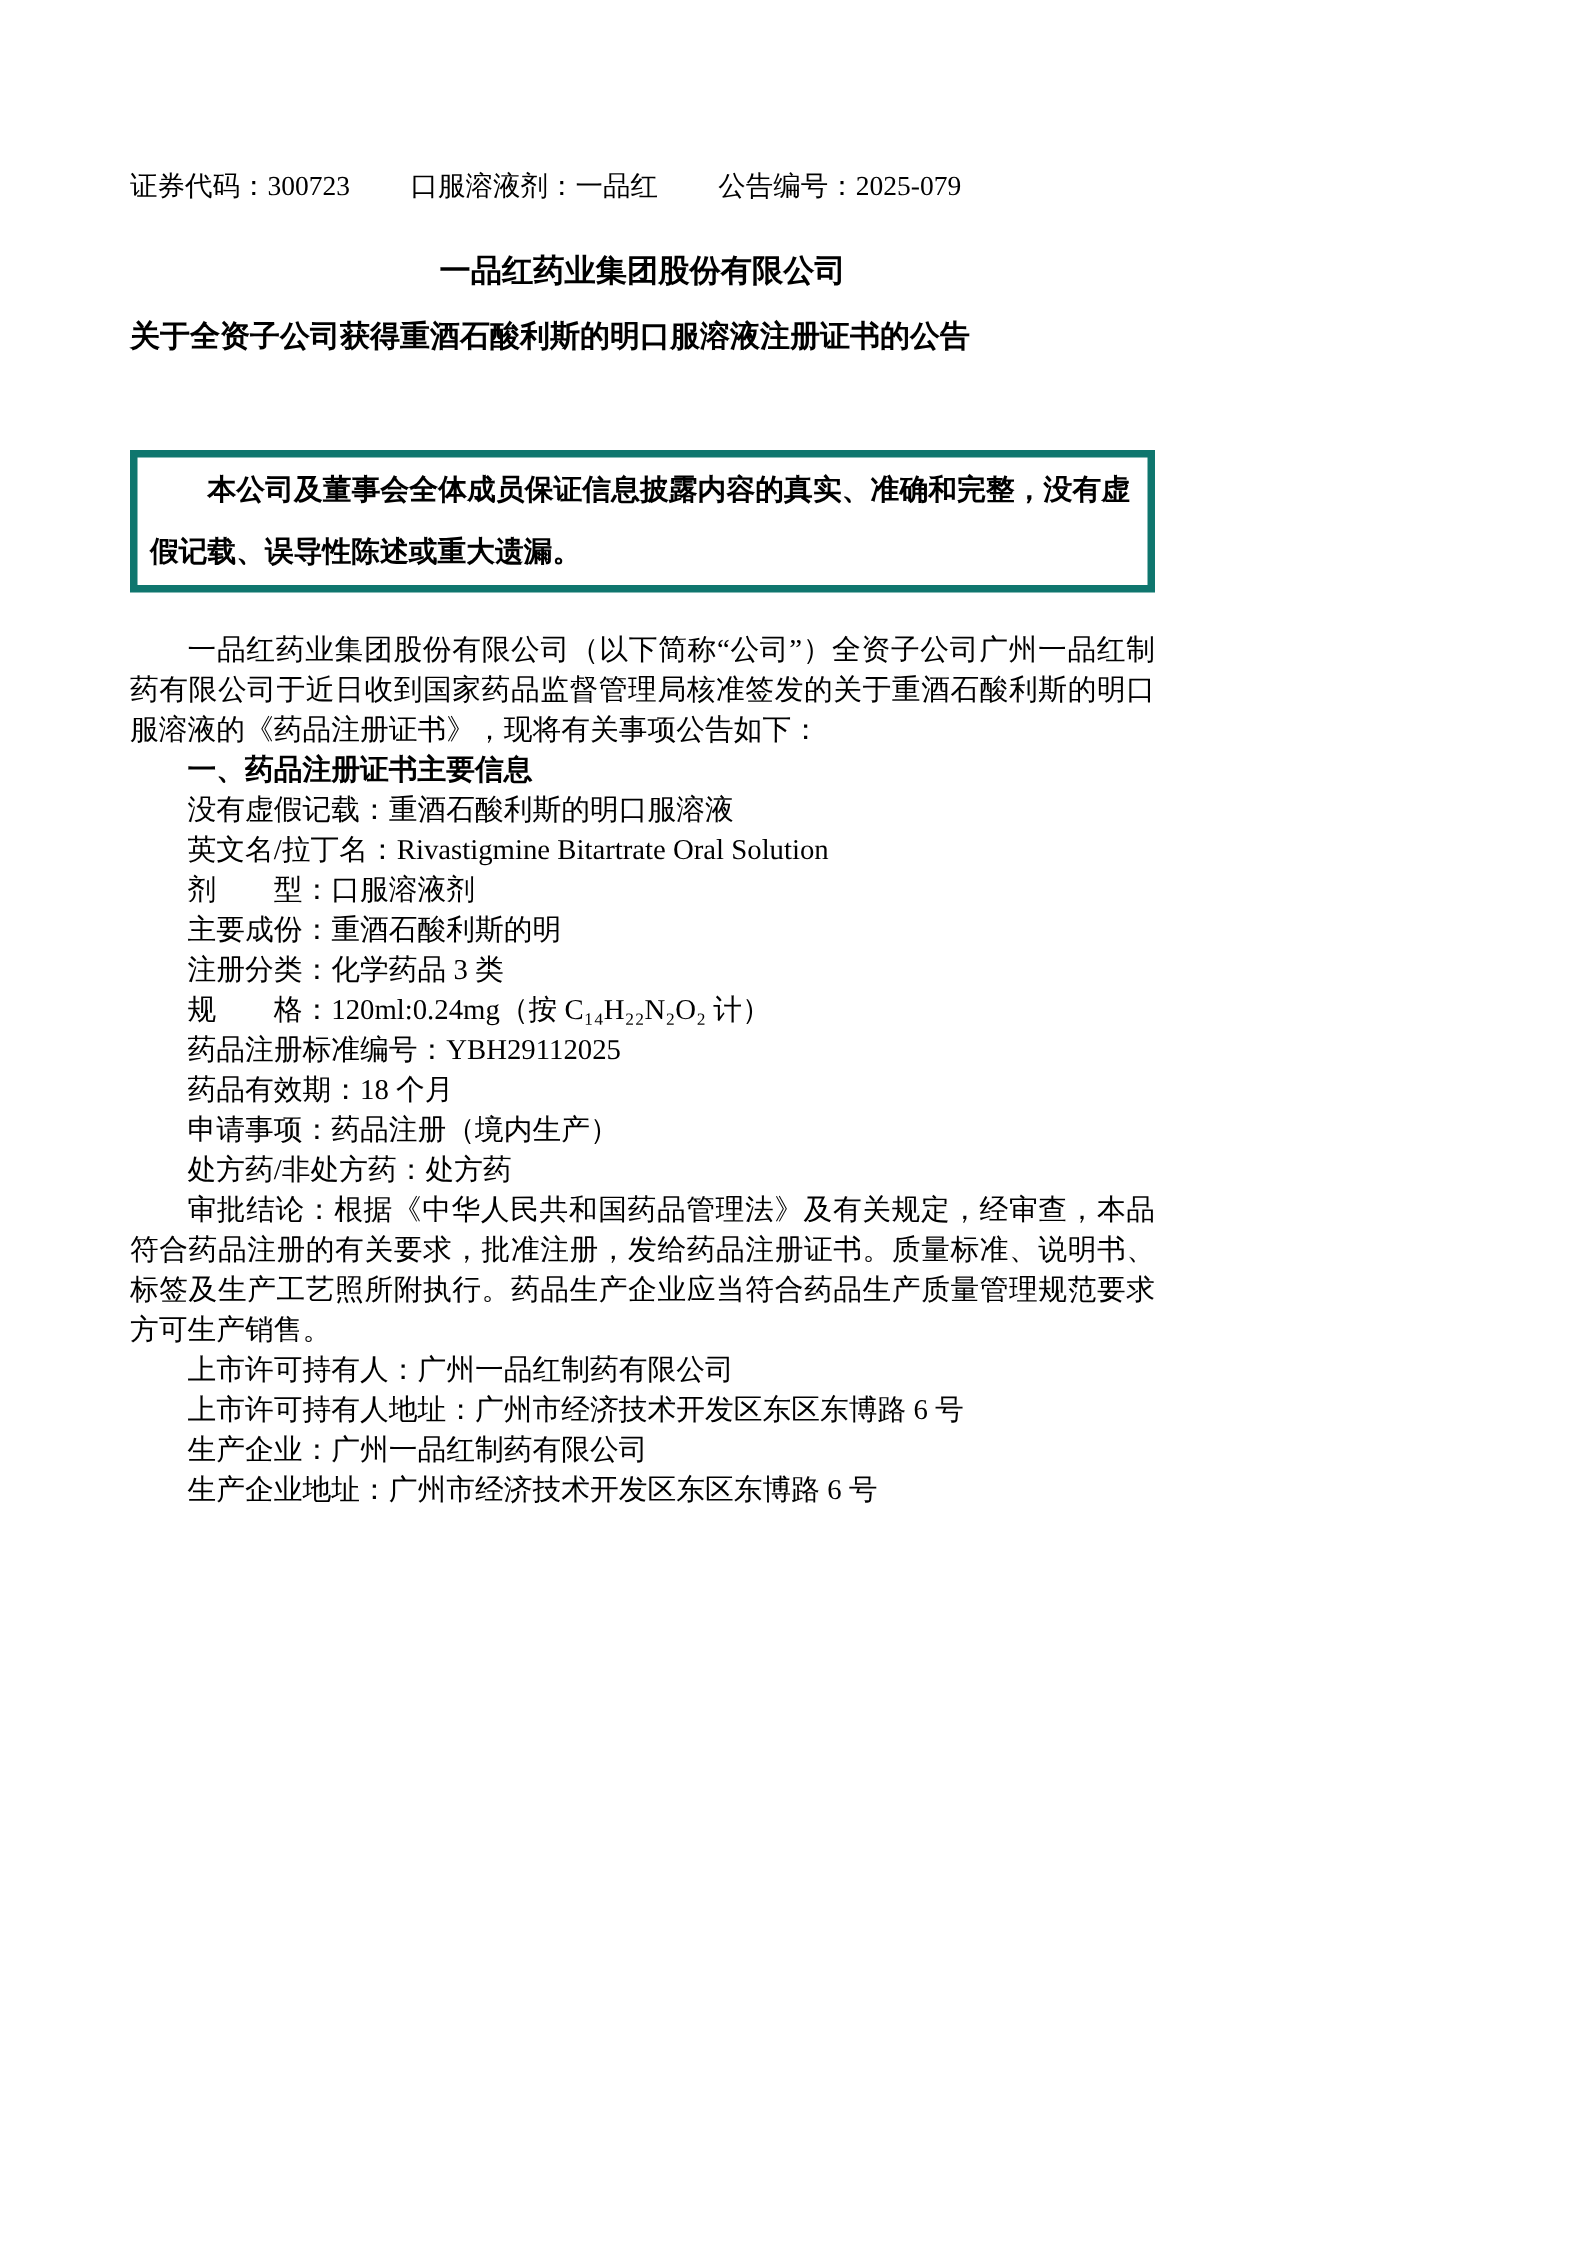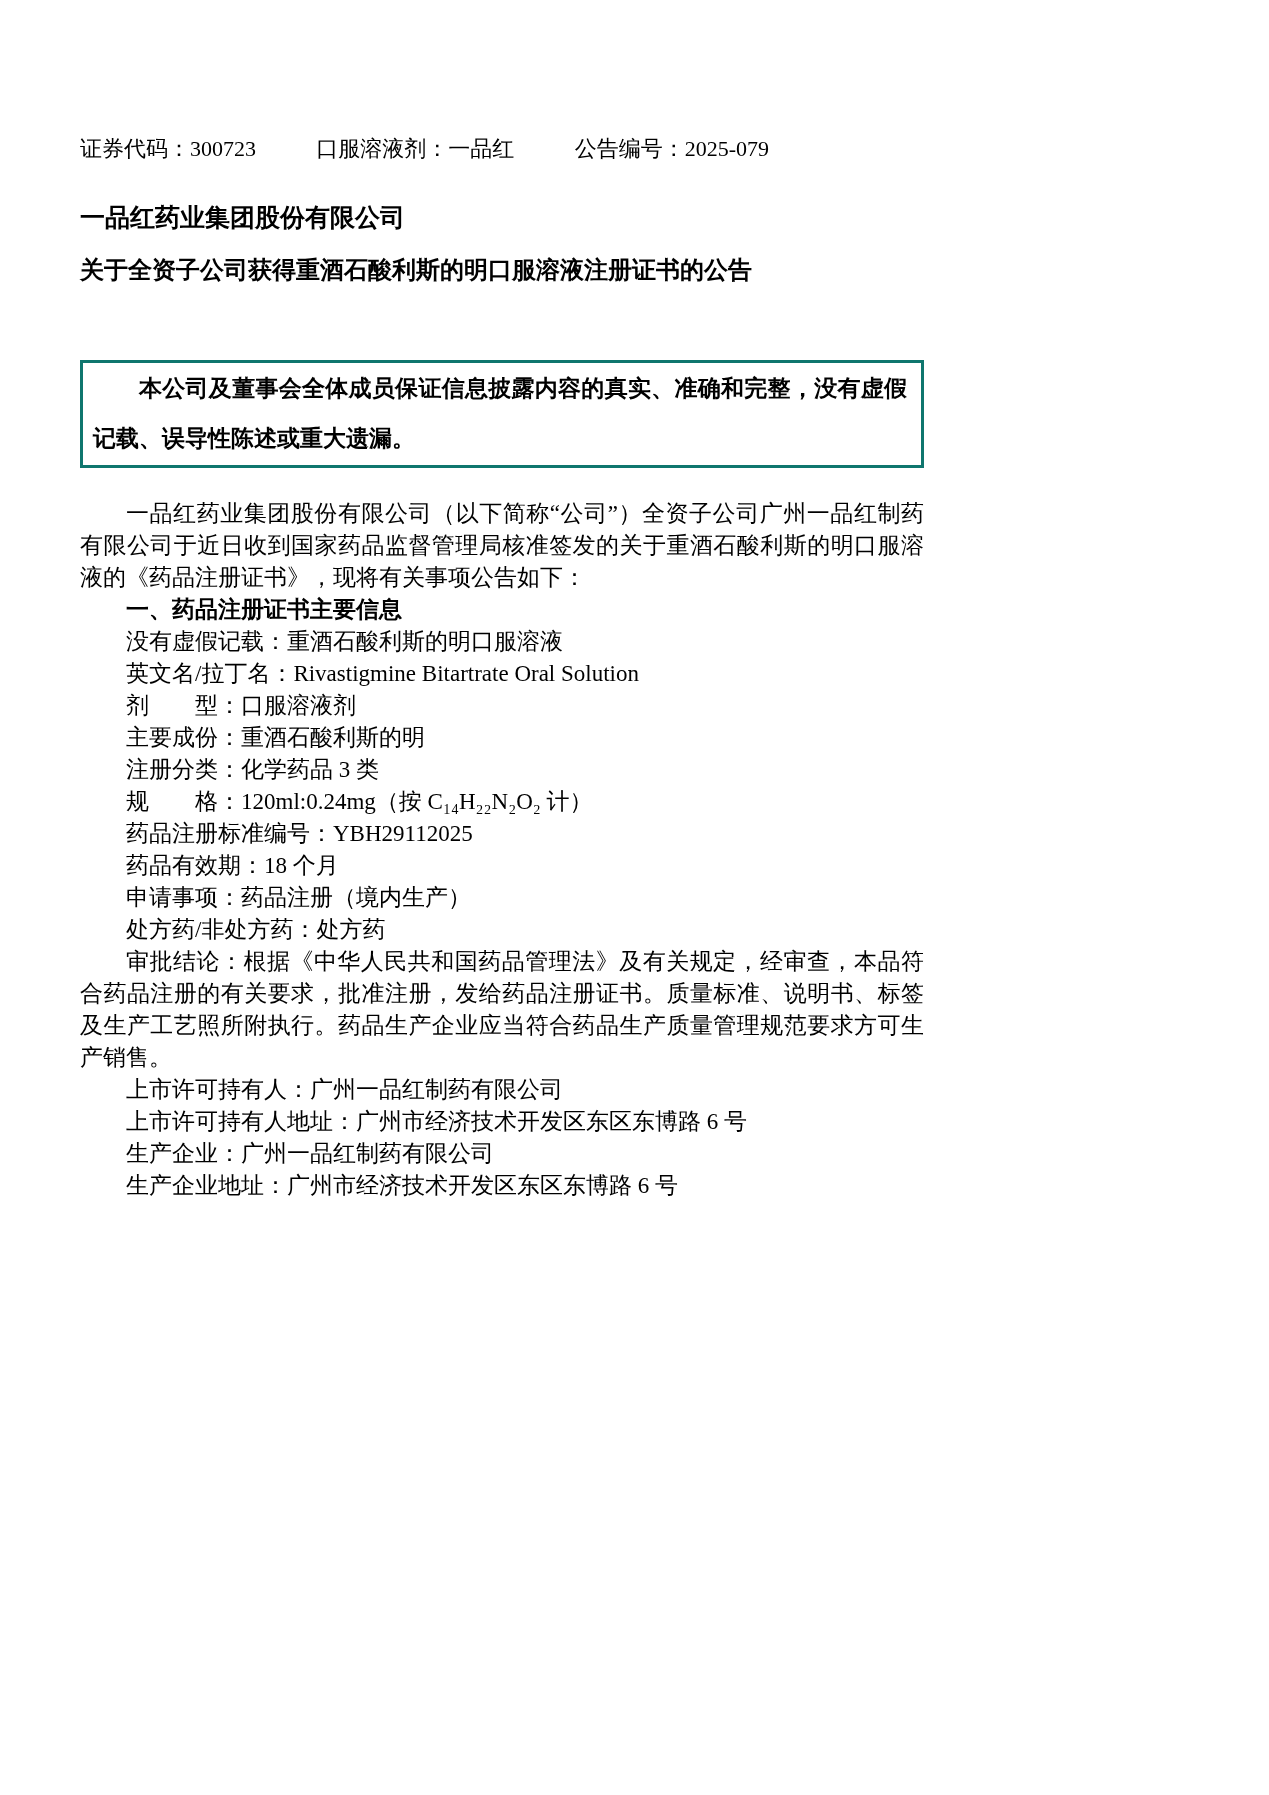--- a/index.html
+++ b/index.html
@@ -11,46 +11,47 @@
     width: 1269px;
     height: 1795px;
     overflow: hidden;
     color: #000000;
     font-family: "Liberation Serif", "DejaVu Serif", serif;
   }
   .page {
     box-sizing: border-box;
     width: 1094px;
     height: 1795px;
-    padding: 134px 170px 0 80px;
+    padding: 134px 170px 0 104px;
   }
   .doc-header {
     display: flex;
     justify-content: space-between;
     padding-right: 155px;
     font-size: 22px;
     line-height: 30px;
     white-space: nowrap;
   }
   .doc-title {
     margin-top: 36px;
+    text-align: center;
     font-size: 25px;
     font-weight: bold;
     line-height: 36px;
   }
   .doc-subtitle {
     margin-top: 16px;
     text-align: left;
     font-size: 24px;
     font-weight: bold;
     line-height: 36px;
   }
   .disclaimer-box {
     margin-top: 72px;
-    border: 3px solid #0f766e;
+    border: 6px solid #0f766e;
     padding: 1px 14px 1px 10px;
     font-size: 23px;
     font-weight: bold;
     line-height: 50px;
     text-indent: 2em;
     text-align: justify;
   }
   .body-text {
     margin-top: 30px;
     font-size: 23px;

